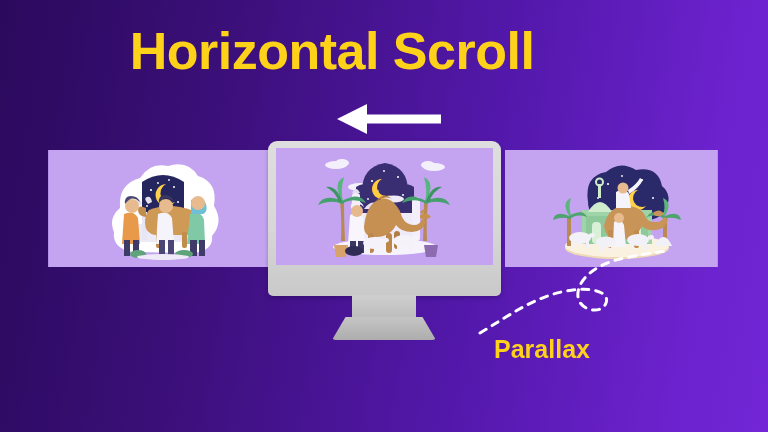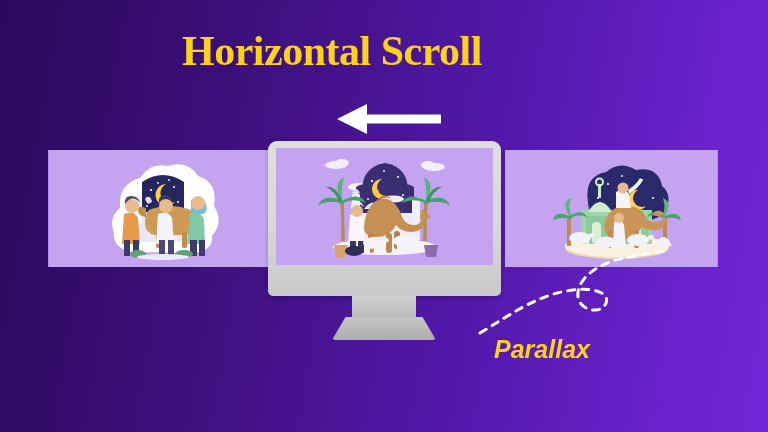--- a/index.html
+++ b/index.html
@@ -11,26 +11,25 @@
   #stage{
     position:relative;width:768px;height:432px;overflow:hidden;
     background:linear-gradient(100deg,#2b0a5c 0%, #3b0f79 28%, #5318ab 62%, #6c22cd 88%, #7226d6 100%);
   }
 
   
   .title{
     position:absolute;left:0;top:26px;width:664px;
     text-align:center;
     color:#ffd21a;
-    font-size:42px;
+    font-size:52px;
     font-weight:bold;
     letter-spacing:-0.5px;
     line-height:50px;
     white-space:nowrap;
-    font-family:Liberation Serif, serif;
   }
 
   
   .arrow{position:absolute;left:337px;top:103px;width:104px;height:32px;}
 
   
   .panel{
     position:absolute;top:150px;height:117px;
     background:#c4a4f0;
     box-sizing:border-box;
@@ -66,21 +65,21 @@
     border-radius:0 0 4px 4px;
   }
 
   
   .dashpath{position:absolute;left:470px;top:245px;width:220px;height:95px;}
 
   
   .parallax-label{
     position:absolute;left:432px;top:334px;width:220px;
     text-align:center;color:#ffd21a;
-    font-size:25px;font-weight:bold;line-height:31px;font-style:italic;
+    font-size:25px;font-weight:bold;line-height:31px;
   }
 </style>
 </head>
 <body>
 
 <div id="stage">
 
   <div class="title">Horizontal Scroll</div>
 
   <div class="arrow">

